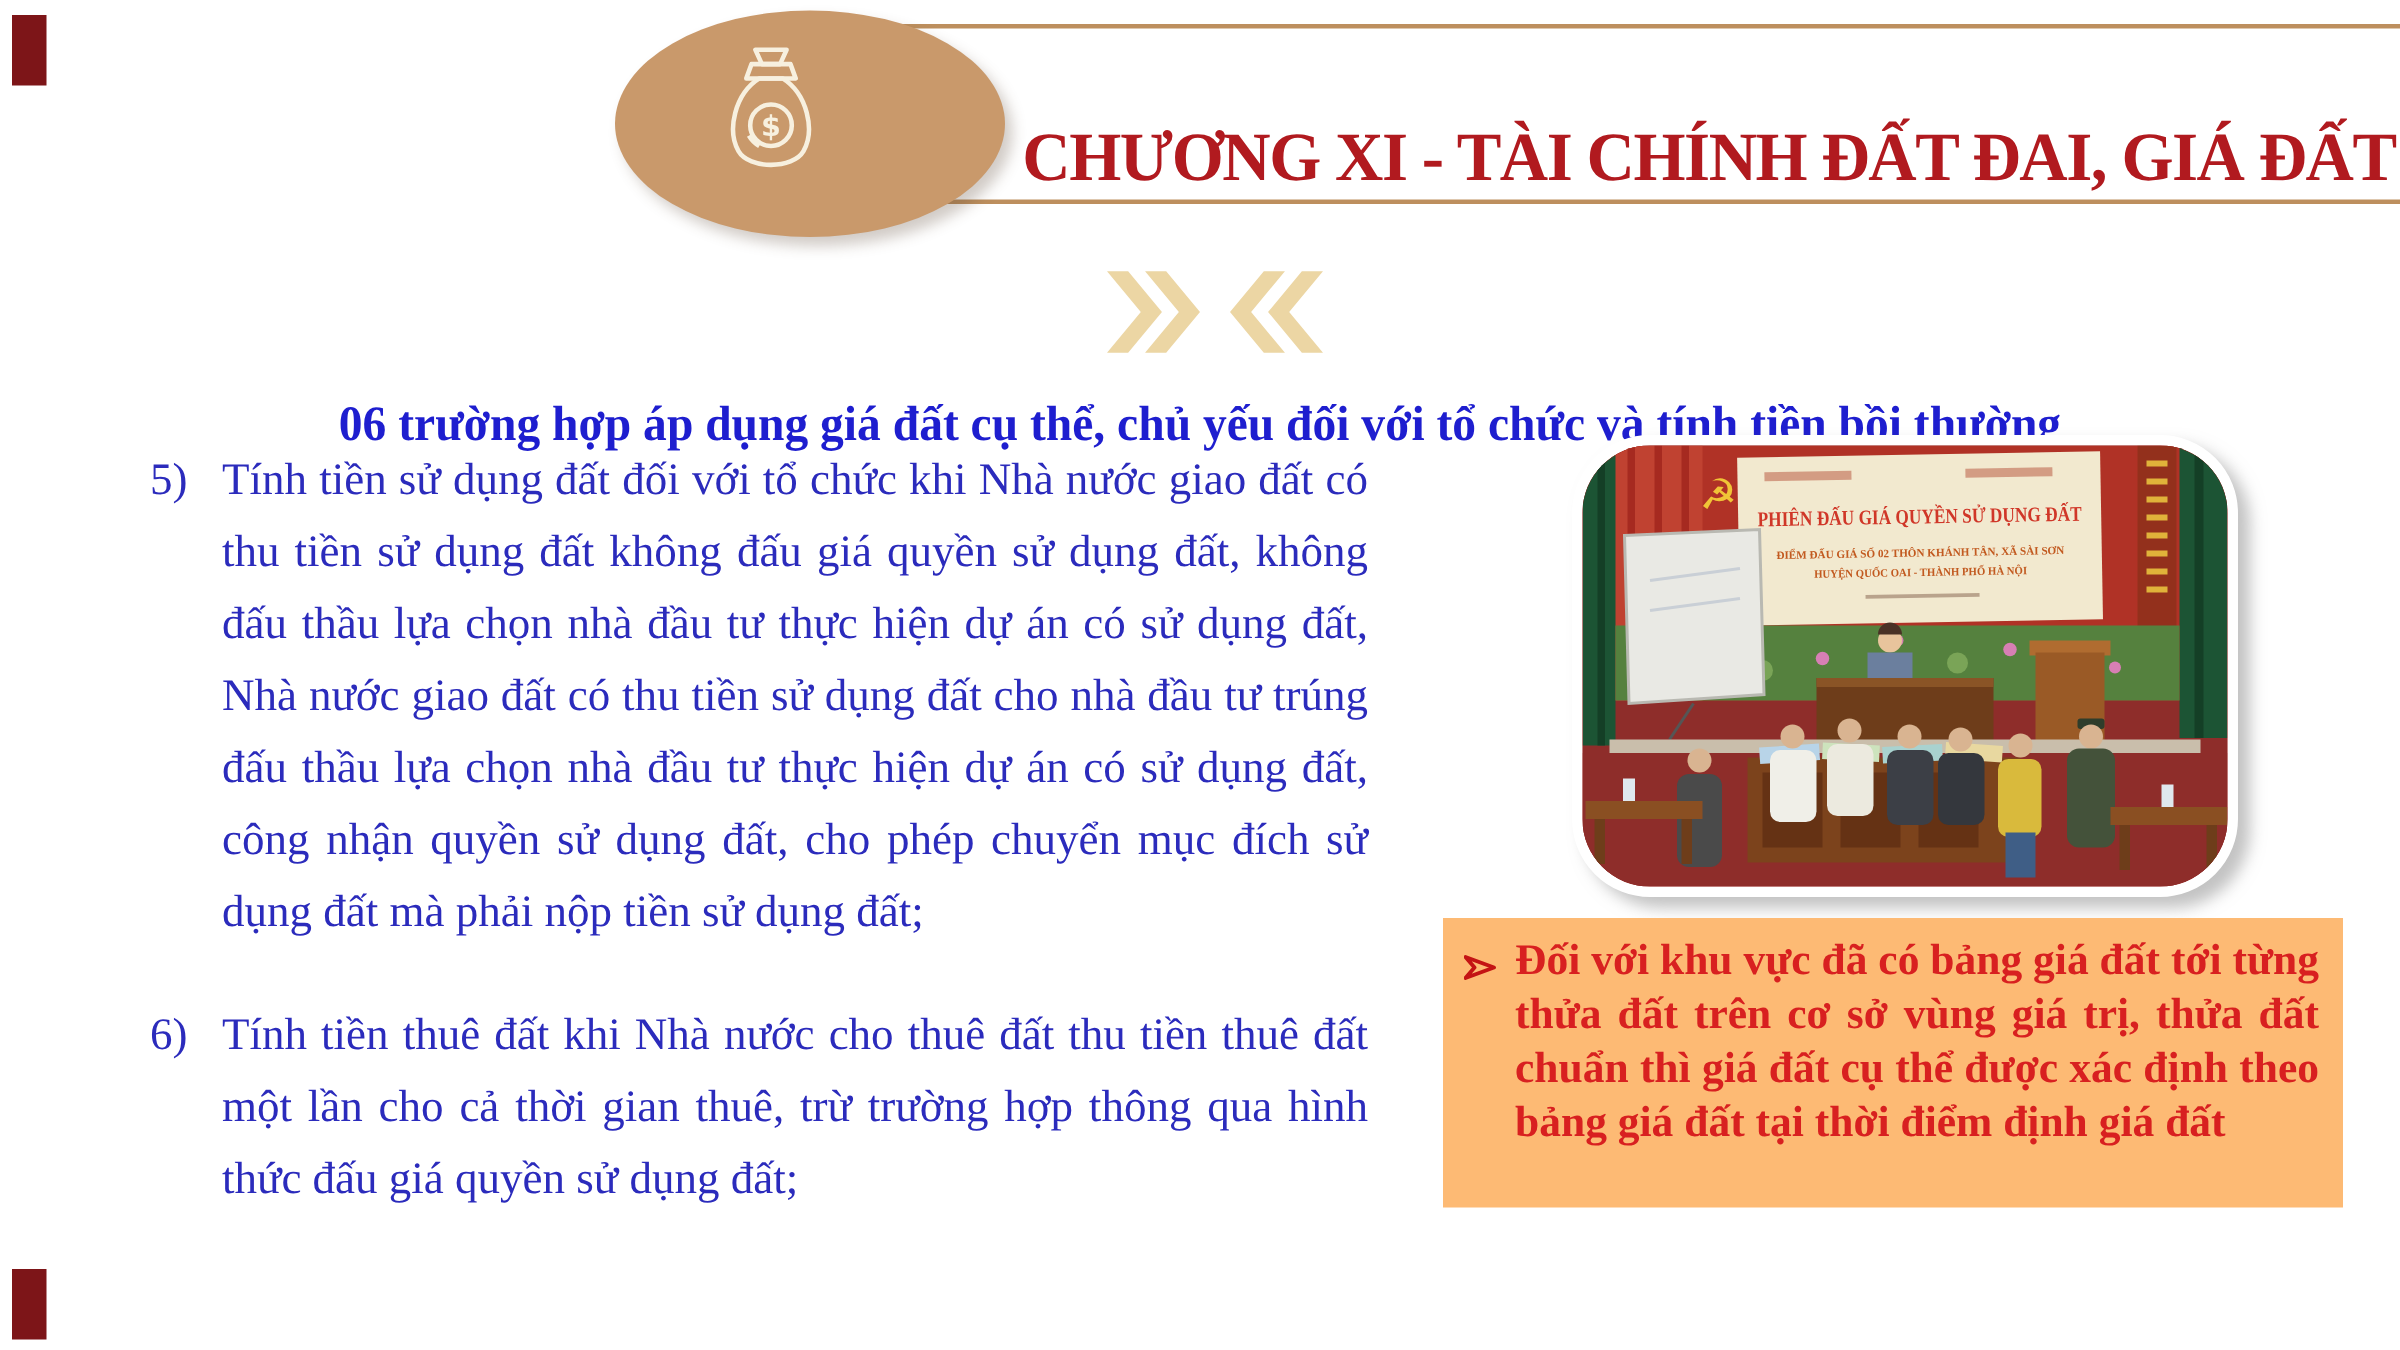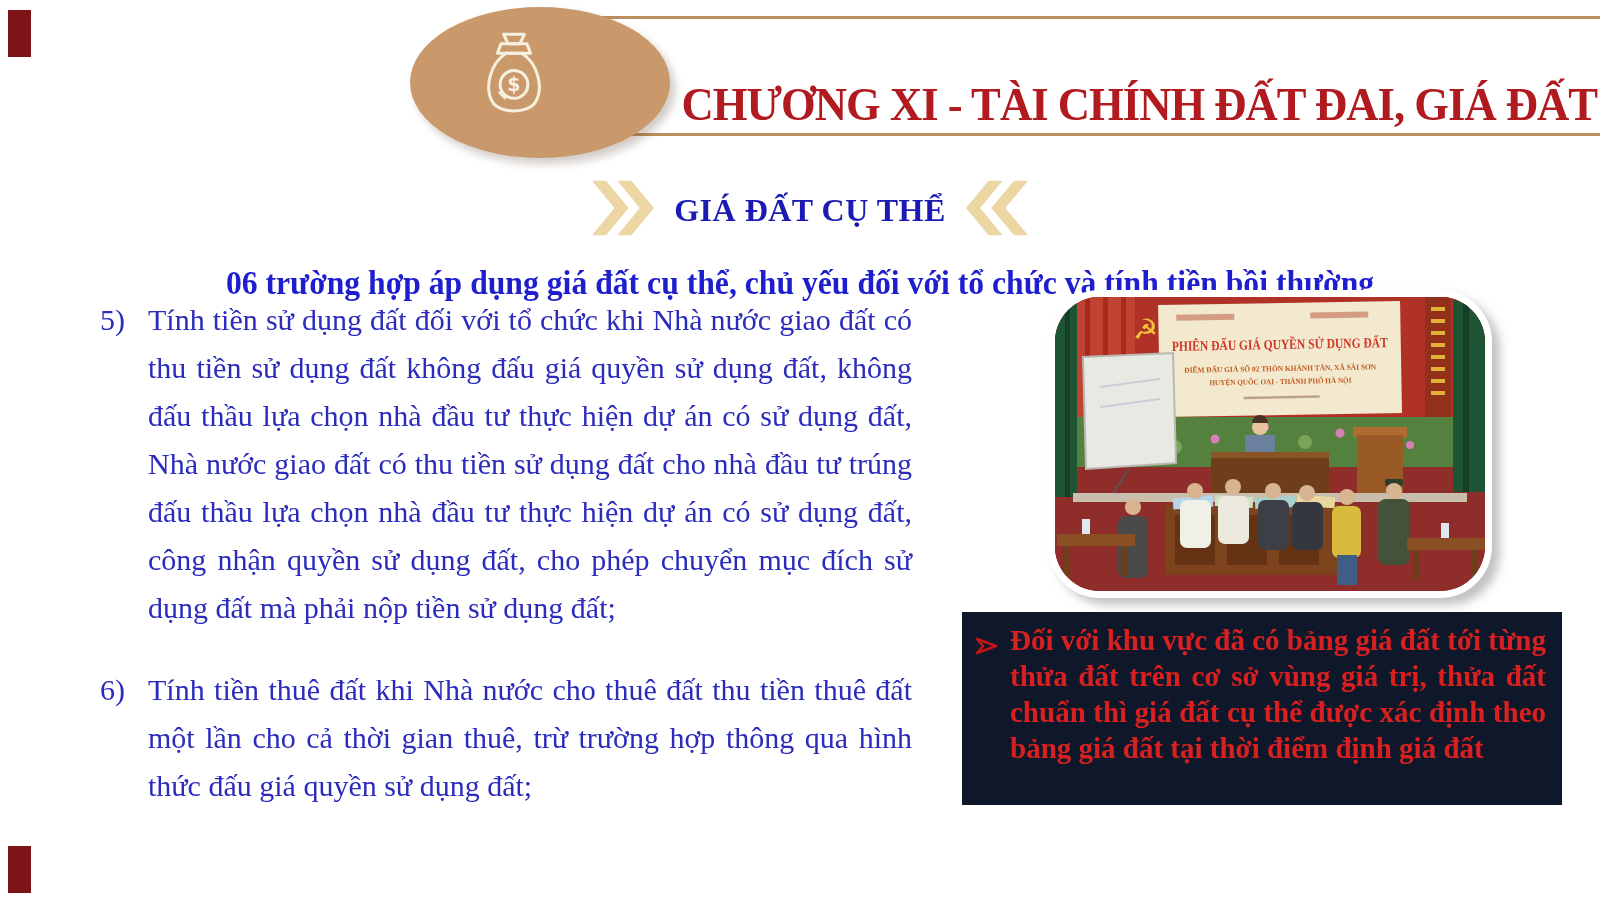--- a/index.html
+++ b/index.html
@@ -53,21 +53,21 @@
   
   .photo{
     position:absolute;left:1048px;top:290px;width:444px;height:308px;
     border:7px solid #ffffff;border-radius:52px;box-sizing:border-box;overflow:hidden;
     background:#9d2d28;box-shadow:8px 7px 10px rgba(135,135,135,.5);
   }
   .photo svg{display:block;}
 
   
   .callout{
-    position:absolute;left:962px;top:612px;width:600px;height:193px;background:#0f172a;
+    position:absolute;left:962px;top:612px;width:600px;height:193px;background:#fdba74;
     box-sizing:border-box;padding:10px 16px 6px 14px;
   }
   .callout-inner{
     position:relative;padding-left:34px;text-align:justify;
     font-weight:bold;font-size:29px;line-height:36px;color:#d82020;
   }
   .callout .bullet{position:absolute;left:0;top:7px;width:22px;height:22px;}
 </style>
 </head>
 <body>
@@ -95,21 +95,20 @@
 
   <h1 class="page-title">CHƯƠNG XI - TÀI CHÍNH ĐẤT ĐAI, GIÁ ĐẤT</h1>
 
   <div class="section-heading">
     <span>
       <svg width="62" height="56" viewBox="0 0 66 58">
         <polygon points="0,0 15,0 39,29 15,58 0,58 24,29" fill="#ecd6a4"></polygon>
         <polygon points="27,0 42,0 66,29 42,58 27,58 51,29" fill="#ecd6a4"></polygon>
       </svg>
     </span>
-    <span class="label">GIÁ ĐẤT CỤ THỂ</span>
     <span>
       <svg width="62" height="56" viewBox="0 0 66 58" style="transform:scaleX(-1)">
         <polygon points="0,0 15,0 39,29 15,58 0,58 24,29" fill="#ecd6a4"></polygon>
         <polygon points="27,0 42,0 66,29 42,58 27,58 51,29" fill="#ecd6a4"></polygon>
       </svg>
     </span>
   </div>
 
   <h2 class="section-subtitle">06 trường hợp áp dụng giá đất cụ thể, chủ yếu đối với tổ chức và tính tiền bồi thường</h2>
 

